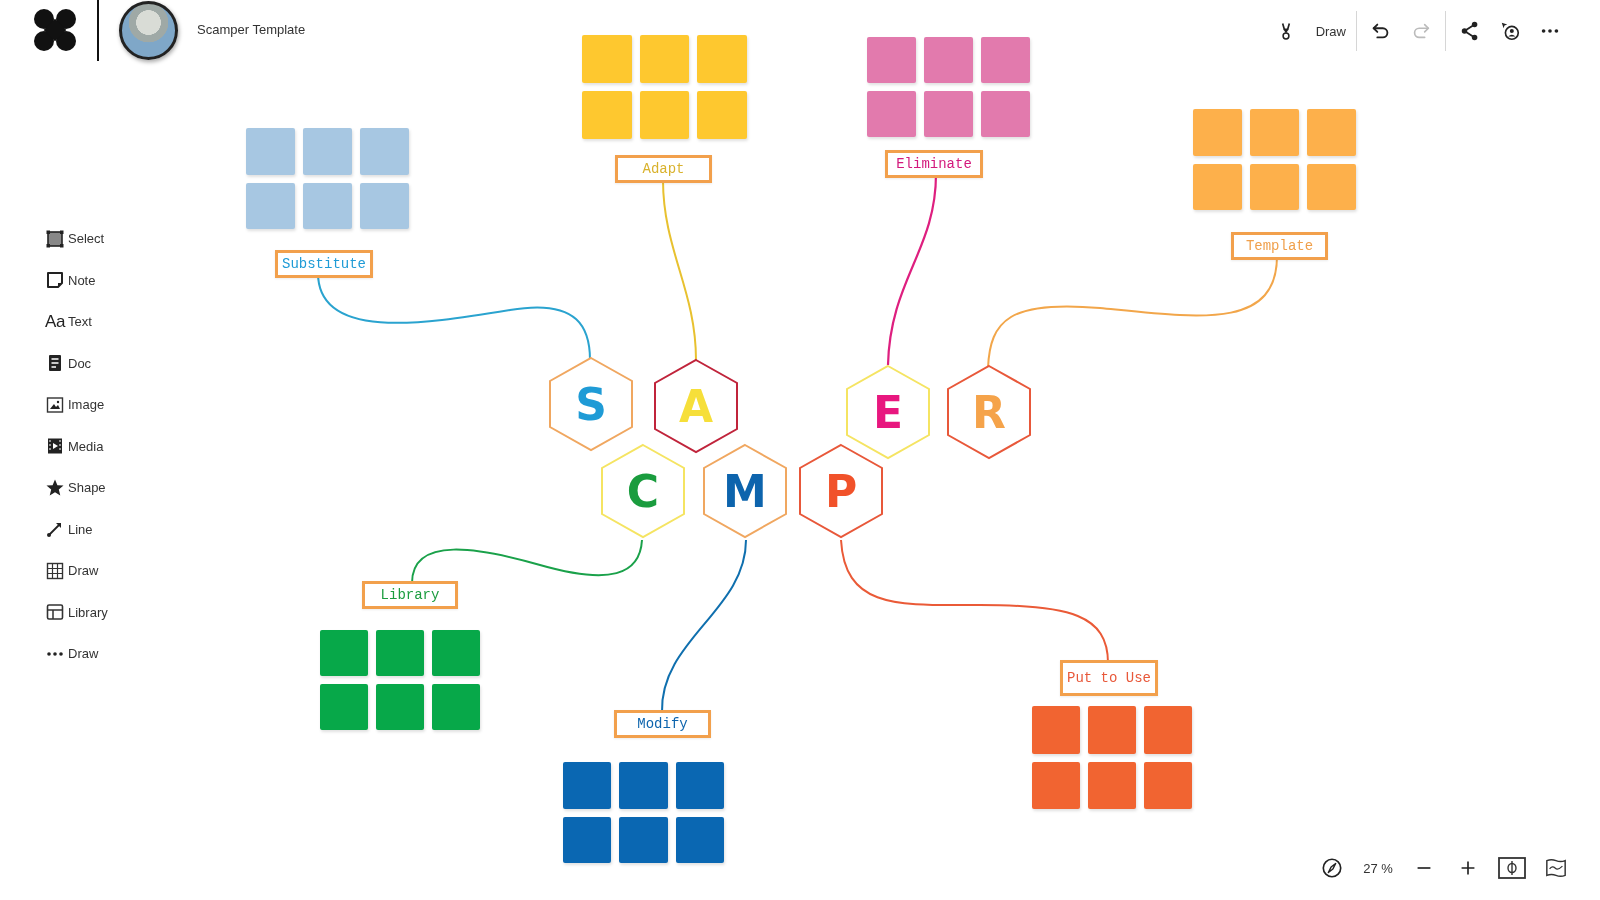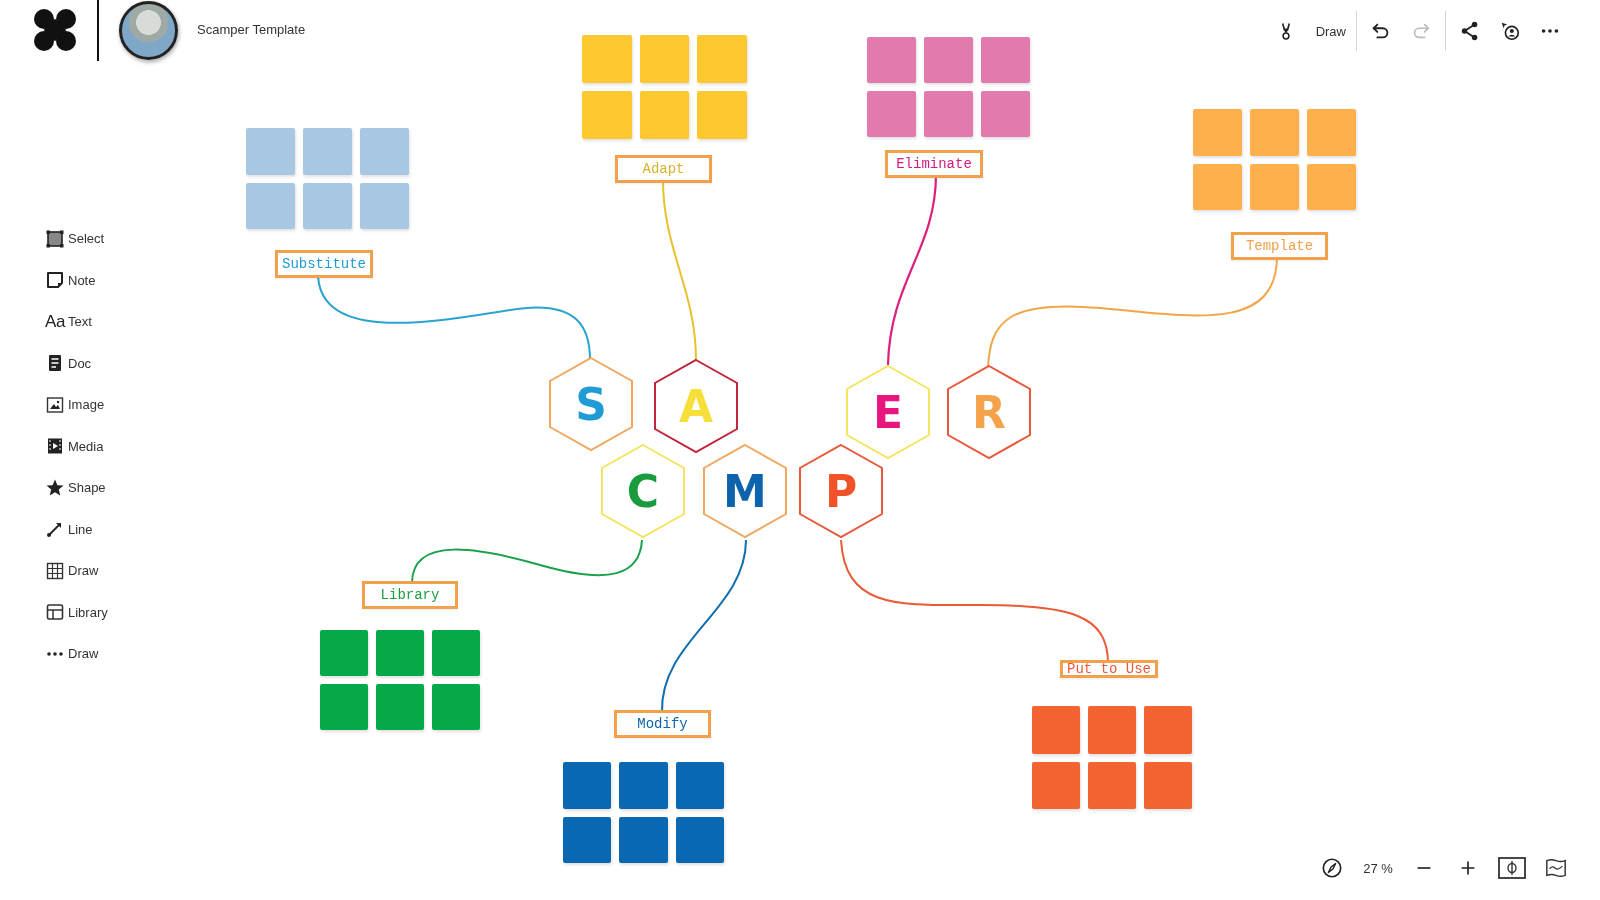--- a/index.html
+++ b/index.html
@@ -128,21 +128,21 @@
     <div class="note" style="background:#f16431"></div>
     <div class="note" style="background:#f16431"></div>
   </div>
 
   <div class="label-box" style="left:275px;top:250px;width:98px;height:28px;color:#1f9bd6;">Substitute</div>
   <div class="label-box" style="left:615px;top:155px;width:97px;height:28px;color:#d9b22d;">Adapt</div>
   <div class="label-box" style="left:885px;top:150px;width:98px;height:28px;color:#d3197c;">Eliminate</div>
   <div class="label-box" style="left:1231px;top:232px;width:97px;height:28px;color:#f0a04c;">Template</div>
   <div class="label-box" style="left:362px;top:581px;width:96px;height:28px;color:#1a9c3e;">Library</div>
   <div class="label-box" style="left:614px;top:710px;width:97px;height:28px;color:#0d64ad;">Modify</div>
-  <div class="label-box" style="left:1060px;top:660px;width:98px;height:18px;color:#e8583a;">Put to Use</div>
+  <div class="label-box" style="left:1060px;top:660px;width:98px;height:36px;color:#e8583a;">Put to Use</div>
 
   <div class="hex" style="left:548px;top:356px;">
     <svg width="86" height="96" viewBox="0 0 86 96">
         <polygon points="43,2 84,25 84,71 43,94 2,71 2,25" fill="#fff" stroke="#f0a760" stroke-width="2"></polygon>
       </svg>
     <div class="hex-letter" style="color:#1f9bd6;">S</div>
   </div>
   <div class="hex" style="left:653px;top:358px;">
     <svg width="86" height="96" viewBox="0 0 86 96">
         <polygon points="43,2 84,25 84,71 43,94 2,71 2,25" fill="#fff" stroke="#c0243b" stroke-width="2"></polygon>

